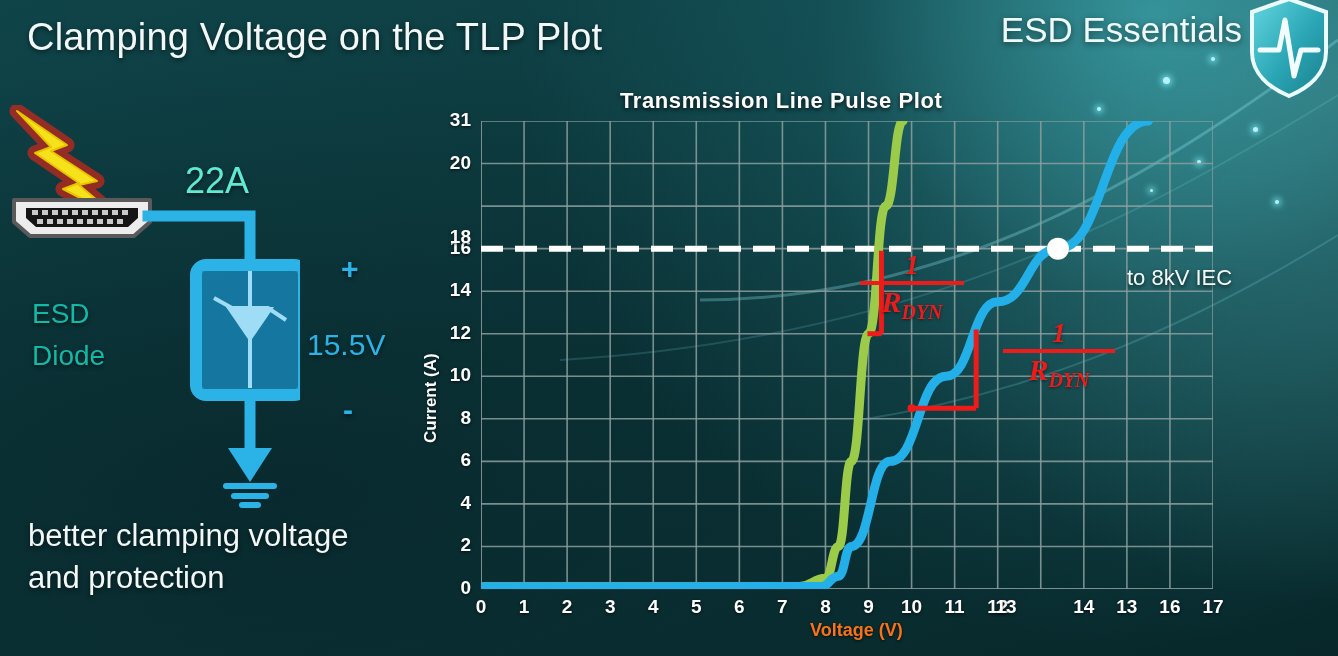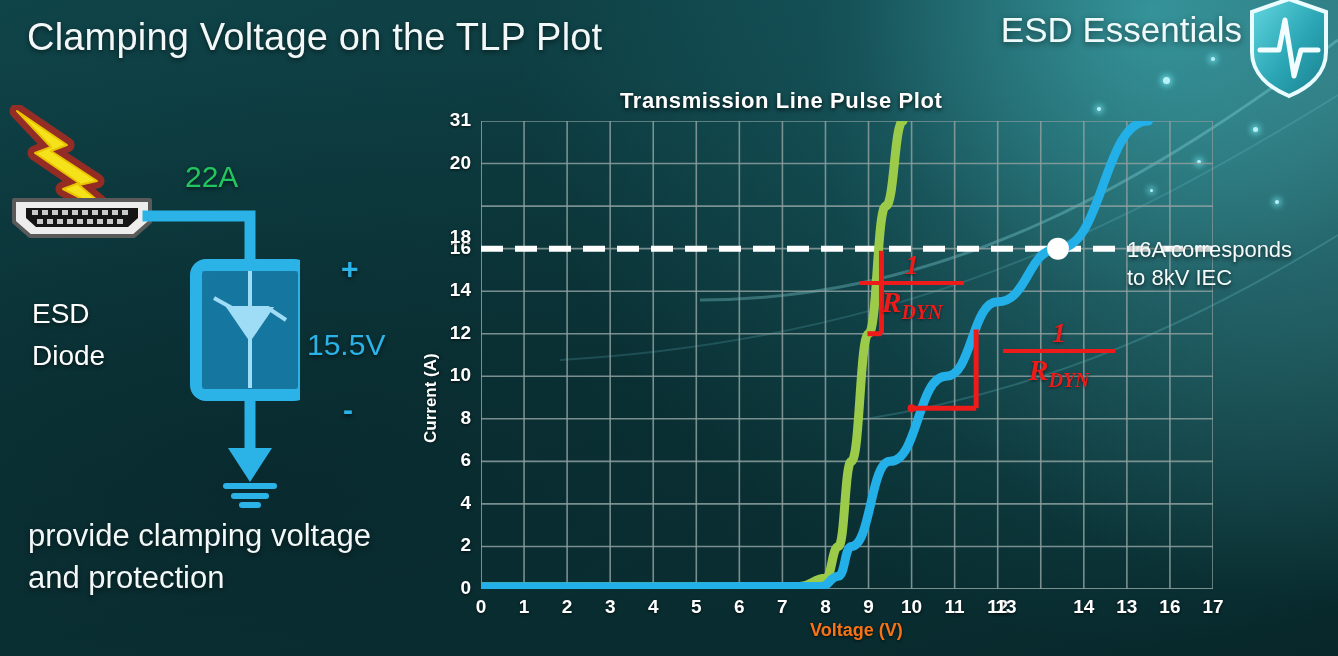--- a/index.html
+++ b/index.html
@@ -36,24 +36,24 @@
     position:absolute; right:96px; top:10px;
     font-size:35px; font-weight:400; color:#eef9fa;
     text-shadow:0 2px 6px rgba(0,0,0,.5);
     white-space:nowrap;
   }
   .brand-logo{ position:absolute; right:6px; top:-4px; width:86px; height:104px; }
 
   
   .diagram{ position:absolute; left:0; top:130px; width:420px; height:380px; }
   .lbl{ position:absolute; white-space:nowrap; text-shadow:0 2px 4px rgba(0,0,0,.6); }
-  .lbl-cur{ font-size:30px; color:#22c55e; }
+  .lbl-cur{ font-size:36px; color:#5eead4; }
   .lbl-vol{ font-size:30px; color:#2bb3e8; }
   .lbl-sign{ font-size:30px; color:#2bb3e8; font-weight:600;}
-  .lbl-esd{ font-size:28px; color:#ffffff; }
+  .lbl-esd{ font-size:28px; color:#14b8a6; }
 
   
   .bottom-text{
     position:absolute; left:28px; top:515px; width:420px;
     font-size:31px; line-height:42px; color:#f2f7f7;
     text-shadow:0 2px 5px rgba(0,0,0,.55);
   }
   .bottom-text sub{ font-size:19px; }
 
   
@@ -189,21 +189,21 @@
 
     <div class="lbl lbl-cur" style="left:185px;top:30px;">22A</div>
     <div class="lbl lbl-esd" style="left:32px;top:168px;">ESD</div>
     <div class="lbl lbl-esd" style="left:32px;top:210px;">Diode</div>
     <div class="lbl lbl-vol" style="left:307px;top:198px;">15.5V</div>
     <div class="lbl lbl-sign" style="left:341px;top:122px;">+</div>
     <div class="lbl lbl-sign" style="left:343px;top:263px;">-</div>
   </div>
 
   <div class="bottom-text">
-    <div>provide clamping voltage</div>
+    <div>better clamping voltage</div>
     <div>and protection</div>
   </div>
 
   <div class="chart-wrap">
     <div class="chart-title">Transmission Line Pulse Plot</div>
 
     <div class="axis-y-title" style="left:6px;top:355px;">Current (A)</div>
 
     <div class="plot" id="plot">
       <svg id="plot-svg" width="732" height="468" viewBox="0 0 732 468" style="position:absolute;left:0;top:0;">
@@ -274,21 +274,20 @@
           <line x1="559.7647058823529" y1="468" x2="559.7647058823529" y2="475" stroke="#aab9b9" stroke-width="2"></line>
           <line x1="602.8235294117646" y1="468" x2="602.8235294117646" y2="475" stroke="#aab9b9" stroke-width="2"></line>
           <line x1="645.8823529411765" y1="468" x2="645.8823529411765" y2="475" stroke="#aab9b9" stroke-width="2"></line>
           <line x1="688.9411764705882" y1="468" x2="688.9411764705882" y2="475" stroke="#aab9b9" stroke-width="2"></line>
           <line x1="732" y1="468" x2="732" y2="475" stroke="#aab9b9" stroke-width="2"></line>
         </svg>
     </div>
 
     <div class="axis-x-title" style="left:395px;top:532px;">Voltage (V)</div>
 
-    <div class="annot" style="left:712px;top:148px;">16A corresponds</div>
     <div class="annot" style="left:712px;top:176px;">to 8kV IEC</div>
 
     <div class="frac" style="left:445px;top:164px;width:104px;">
       <div class="num">1</div>
       <div class="bar"></div>
       <div class="den"><span>R</span><sub>DYN</sub></div>
     </div>
 
     <div class="frac" style="left:588px;top:232px;width:112px;">
       <div class="num">1</div>

